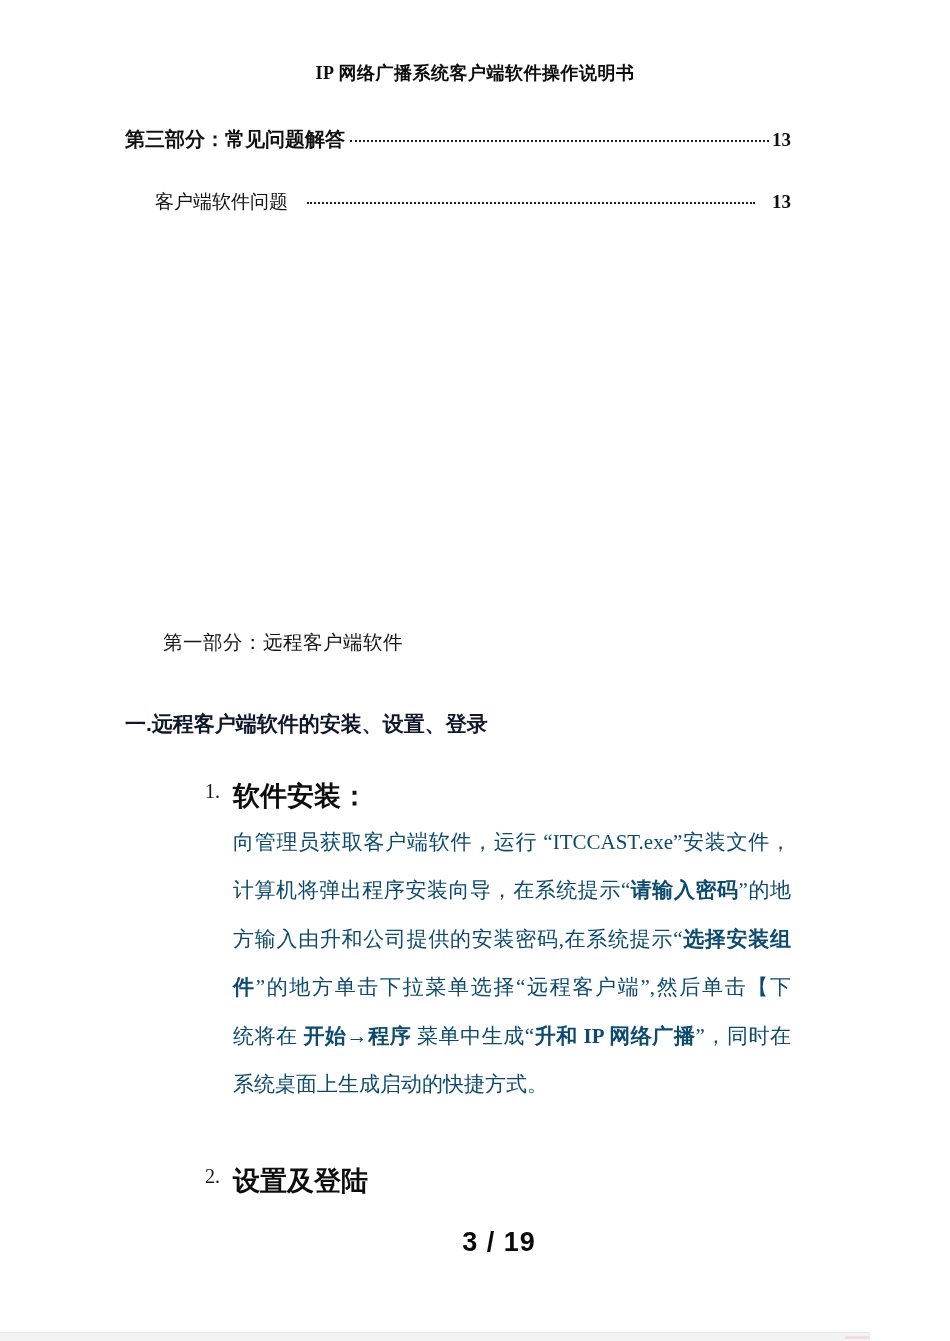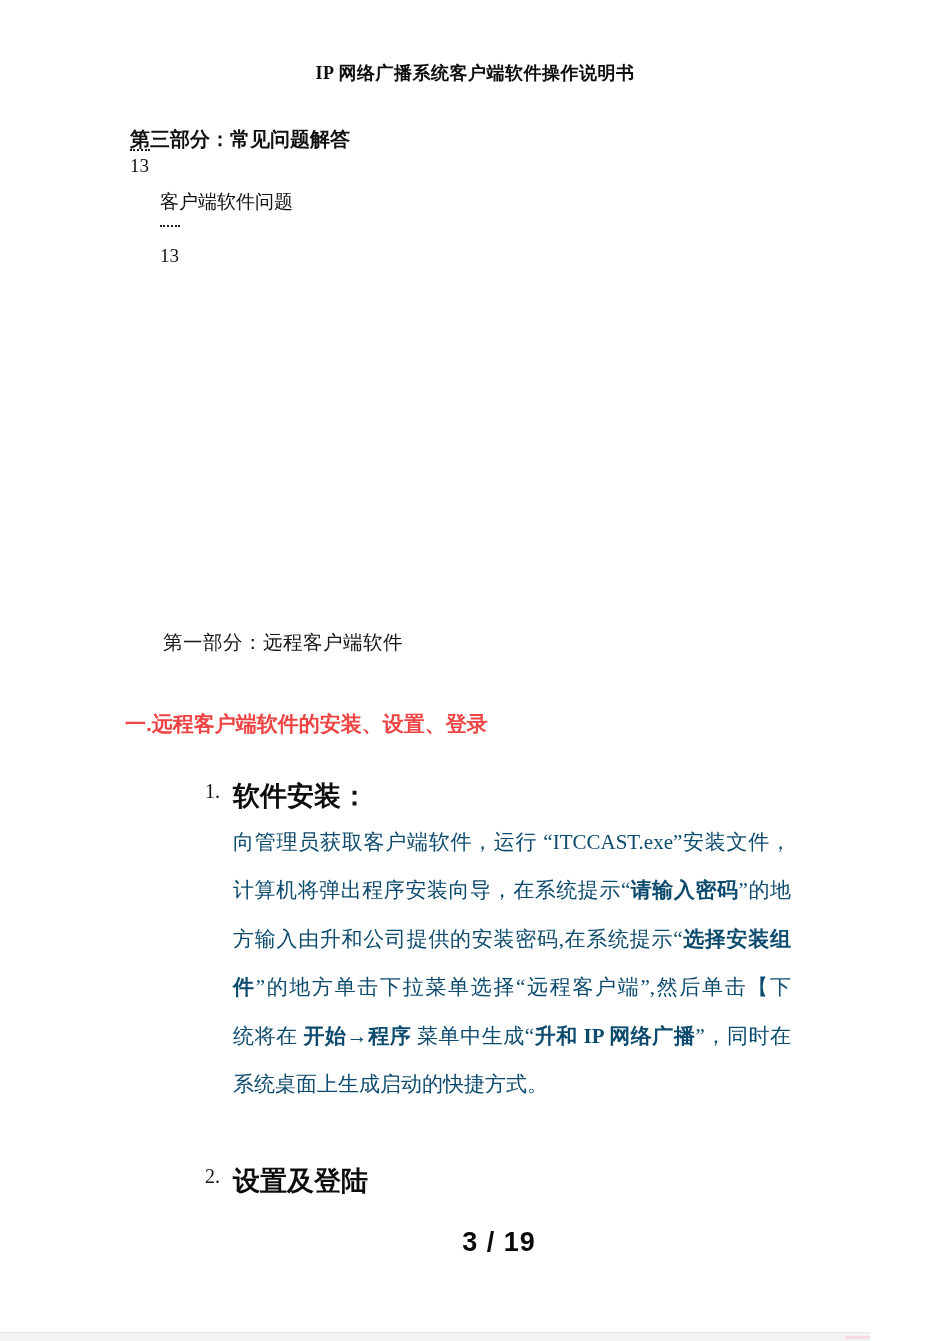--- a/index.html
+++ b/index.html
@@ -17,42 +17,41 @@
     text-align:center;
     font-size:18px; font-weight:600;
     letter-spacing:0.5px;
     color:#0d0d0d;
   }
   
   .toc-row {
     position:absolute;
     display:flex; align-items:baseline;
     white-space:nowrap;
-    flex-direction:column;
   }
   .toc-row-1 { left:125px; top:126px; width:666px; font-size:20px; font-weight:700; }
   .toc-row-2 { left:155px; top:189px; width:636px; font-size:19px; font-weight:400;gap:14px; }
   .toc-leader {
     flex:1 1 auto;
     border-bottom:2px dotted #1c1c1c;
     margin:0 3px 0 5px;
     transform:translateY(-4px);
     min-width:20px;
   }
-  .toc-page { font-weight:400; font-size:19px; }
+  .toc-page { font-weight:700; font-size:19px; }
   
   .part-heading {
     position:absolute; left:125px; top:629px;
     font-size:19.5px; font-weight:500; color:#141414;
     letter-spacing:0.5px;
     margin-left:38px;
   }
   .sub-heading {
     position:absolute; left:125px; top:710px;
-    font-size:21px; font-weight:700; color:#ef4444;
+    font-size:21px; font-weight:700; color:#0f172a;
   }
   .sub-heading .prefix {
     font-family:"Liberation Sans","DejaVu Sans",sans-serif;
     font-weight:900;
   }
   
   .list-number {
     position:absolute; left:205px;
     font-size:20px; font-weight:400; color:#161616;
   }

